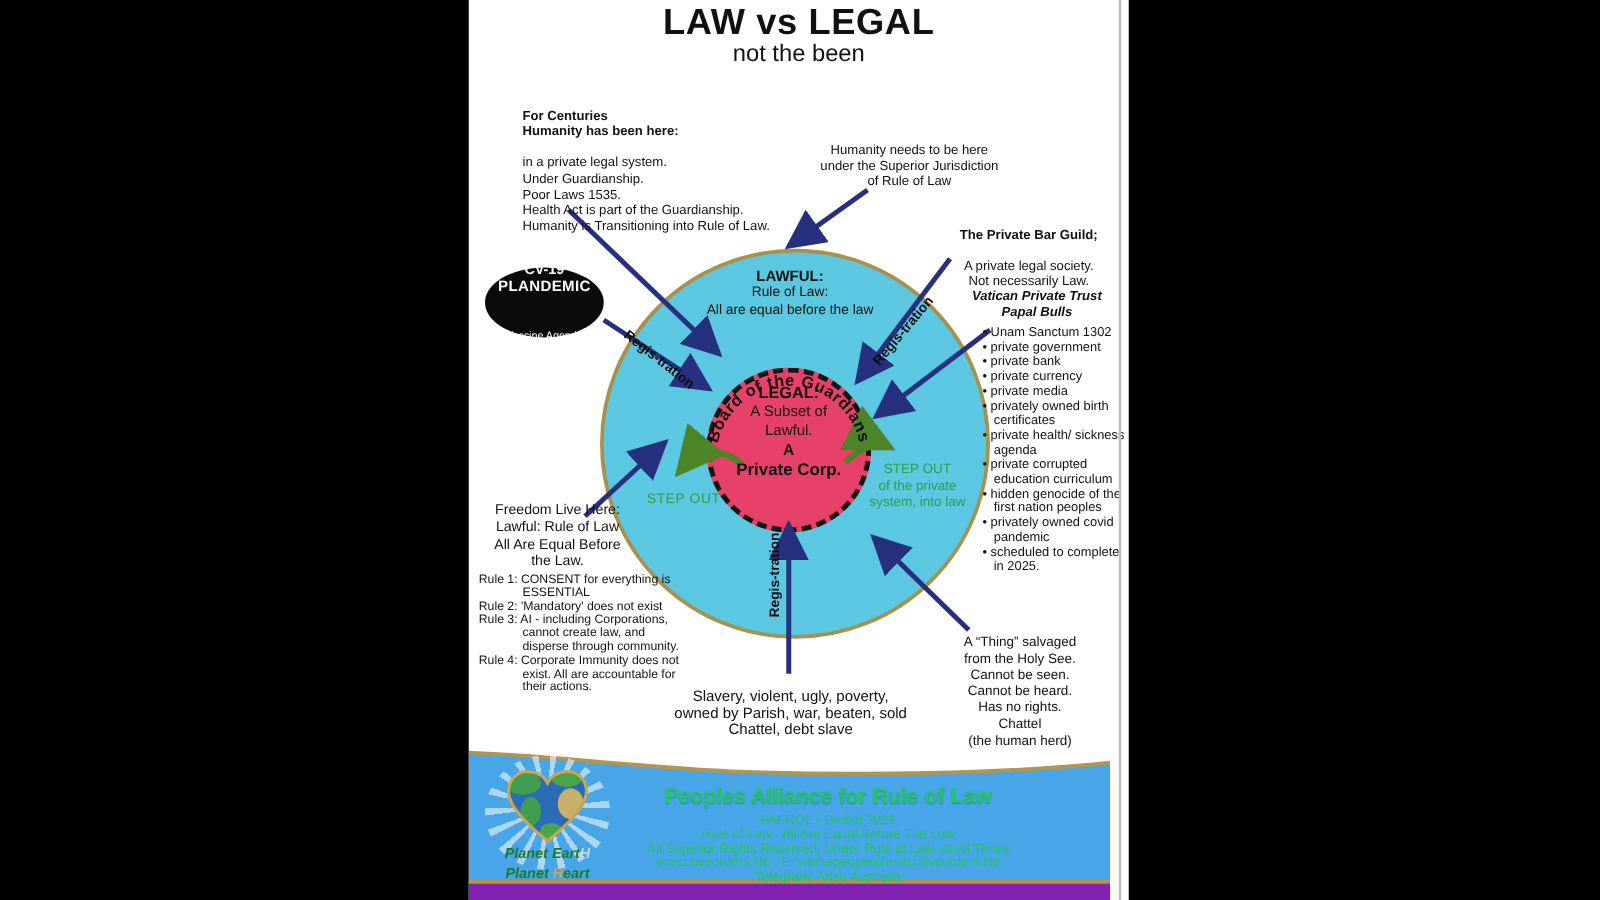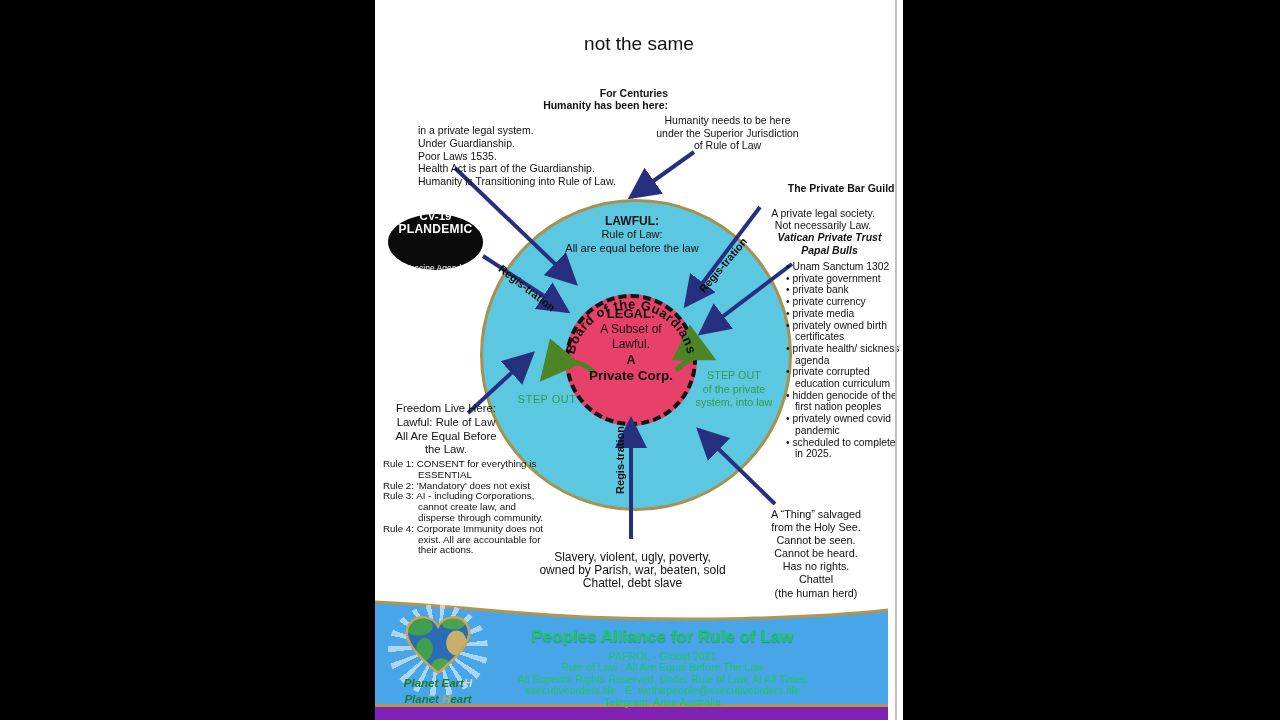--- a/index.html
+++ b/index.html
@@ -9,21 +9,21 @@
   #panel{left:375px;top:0;width:528px;height:720px;background:#fff;z-index:1;}
   #right-rule{left:895px;top:0;width:2px;height:720px;background:#bfbfbf;z-index:6;}
 
   
   .title-main{left:375px;top:2px;width:528px;text-align:center;font-size:29px;font-weight:bold;
               letter-spacing:0.5px;z-index:5;}
   .title-sub{left:375px;top:33px;width:528px;text-align:center;font-size:19px;z-index:5;}
 
   
   .note{z-index:5;font-size:10.5px;line-height:12.6px;white-space:pre-line;}
-  .b{font-weight:bold;text-align:right;}
+  .b{font-weight:bold;}
   #for-centuries{left:418px;top:74px;width:250px;text-align:left;}
   #humanity-needs{left:640px;top:114px;width:175px;text-align:center;}
   #bar-guild{left:748px;top:169px;width:150px;text-align:center;}
   #vatican-head{left:762px;top:231px;width:135px;text-align:center;font-weight:bold;font-style:italic;}
   #vatican-bullets{left:786px;top:261px;width:116px;z-index:5;font-size:10.3px;line-height:11.7px;}
   .bullet-item{padding-left:9px;text-indent:-9px;}
   .bullet-item::before{content:"• ";}
   #freedom-head{left:379px;top:402px;width:134px;text-align:center;font-size:11.3px;line-height:13.8px;}
   #freedom-rules{left:383px;top:459px;width:164px;z-index:5;font-size:9.8px;line-height:10.8px;}
   .rule-item{padding-left:35px;text-indent:-35px;margin-bottom:0px;}
@@ -81,21 +81,22 @@
              font-style:italic;font-weight:bold;font-size:11.5px;line-height:15.5px;color:#1d7a28;}
   #logo-text .h-grey{color:#cfd6da;}
   #logo-text .h-gold{color:#c9a74e;}
 </style>
 </head>
 <body>
 
 <div id="stage">
   <div id="panel" class="abs"></div>
 
-  <div class="abs title-sub">not the same</div>
+  <div class="abs title-main">LAW vs LEGAL</div>
+  <div class="abs title-sub">not the been</div>
 
   <div id="lawful-circle" class="abs"></div>
   <div id="legal-circle" class="abs"></div>
 
   <svg id="banner-svg" class="abs" viewBox="0 0 513 122" xmlns="http://www.w3.org/2000/svg">
     <path d="M0,4 C70,7 130,15 210,19 C310,23 430,21 513,12 L513,122 L0,122 Z" fill="#48a5e8"></path>
     <path d="M0,4 C70,7 130,15 210,19 C310,23 430,21 513,12" stroke="#b4954a" stroke-width="3" fill="none"></path>
     <rect x="0" y="106" width="513" height="3" fill="#b4954a"></rect>
     <rect x="0" y="109" width="513" height="13" fill="#8122b5"></rect>
   </svg>

